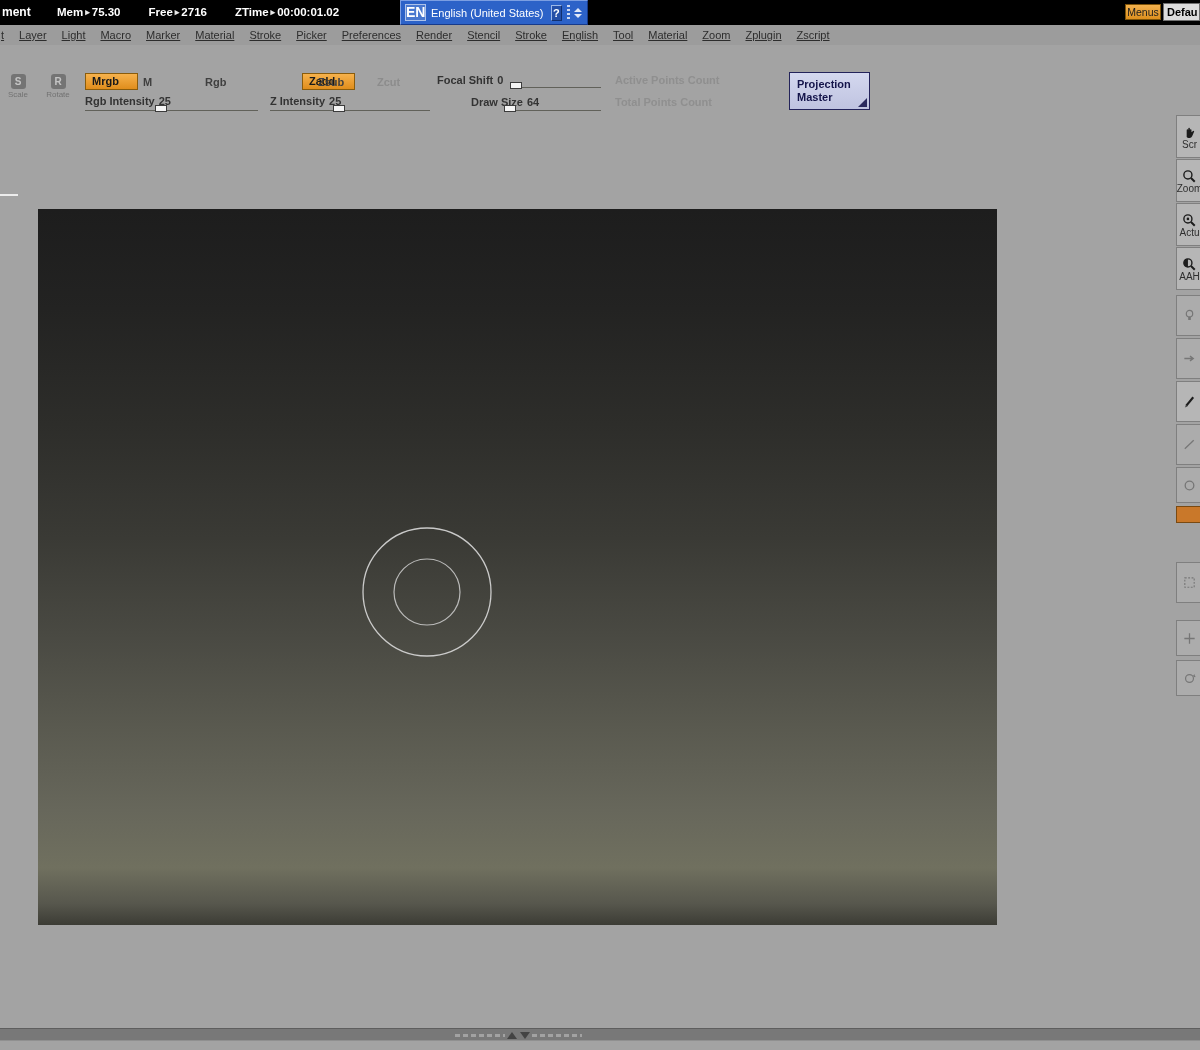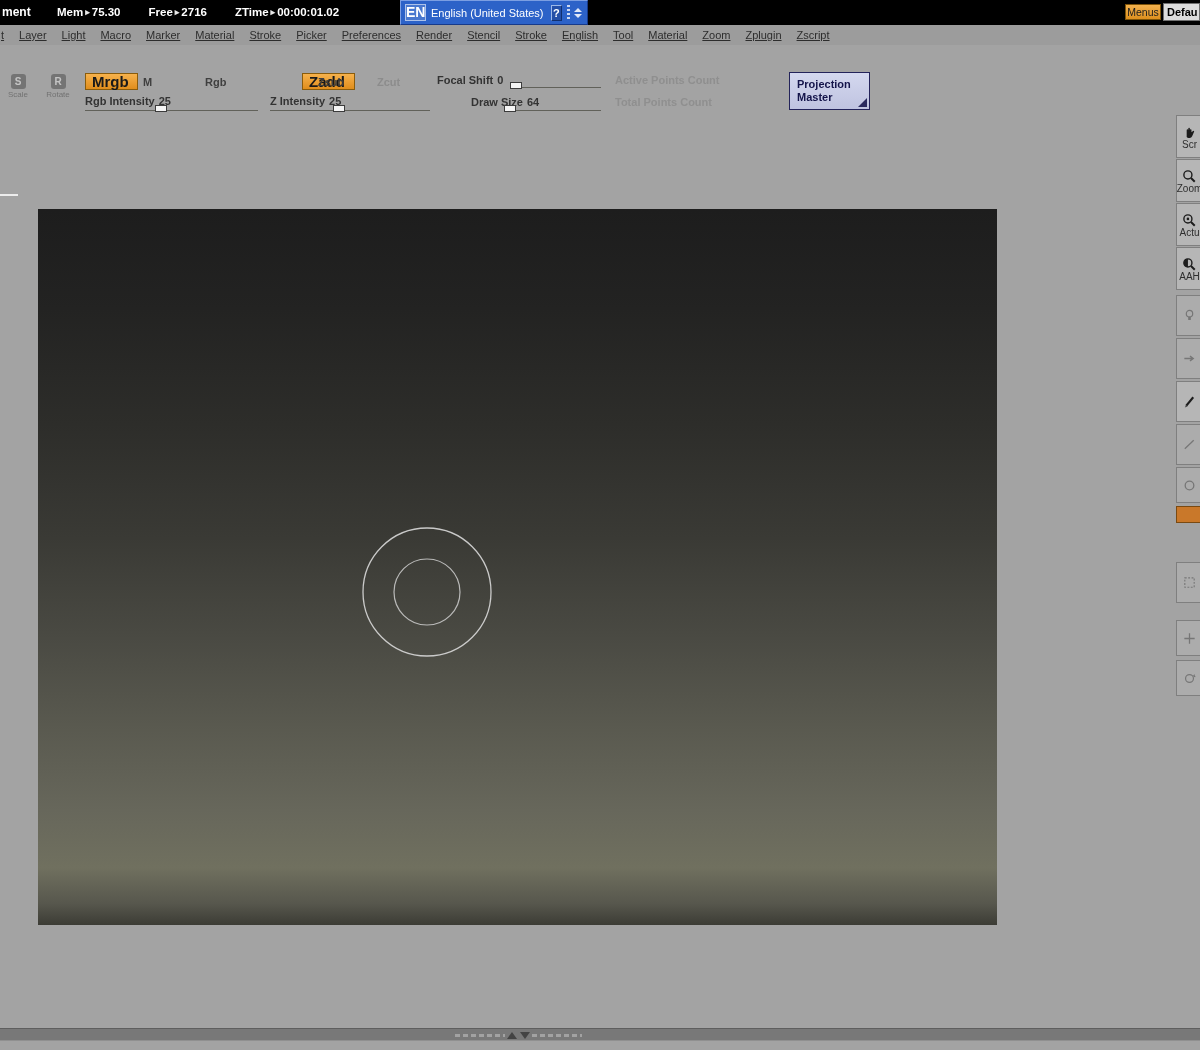--- a/index.html
+++ b/index.html
@@ -96,21 +96,21 @@
     width:15px; height:15px; margin:0 auto; border-radius:3px;
     background:#474747; color:#e6e6e6; font-size:10px; font-weight:bold;
     line-height:15px;
   }
   .tool-mini .cap { display:block; font-size:8px; color:#3f3f3f; margin-top:1px; }
 
   .btn-orange {
     position:absolute; height:17px; width:53px;
     background:linear-gradient(#f6b24c,#e08d1c);
     border:1px solid #8a5c0c;
-    color:#191919; font-size:15px; font-weight:bold;
+    color:#191919; font-size:11px; font-weight:bold;
     line-height:15px; padding-left:6px; cursor:default;
   }
   .btn-flat {
     position:absolute; color:#3f3f3f; font-size:11px; font-weight:bold; cursor:default;
   }
   .btn-flat.dim { color:#8c8c8c; }
 
   .slider-label { position:absolute; font-size:11px; font-weight:bold; color:#333; white-space:nowrap; cursor:default; }
   .slider-label .val { margin-left:4px; }
   .slider-track { position:absolute; height:7px; border-bottom:1px solid #61615a; cursor:pointer; }

